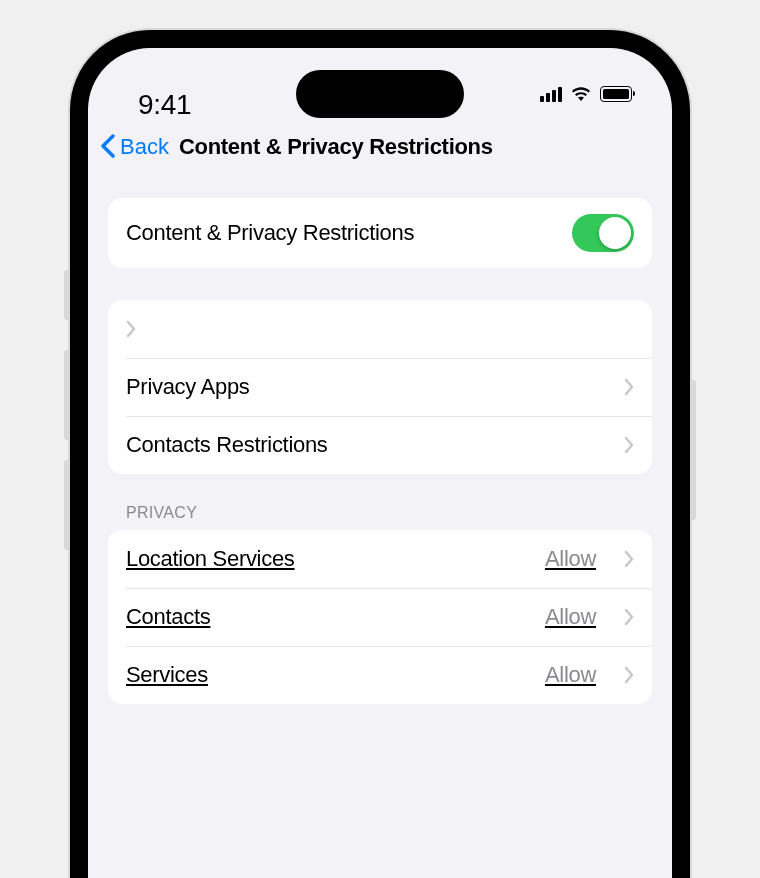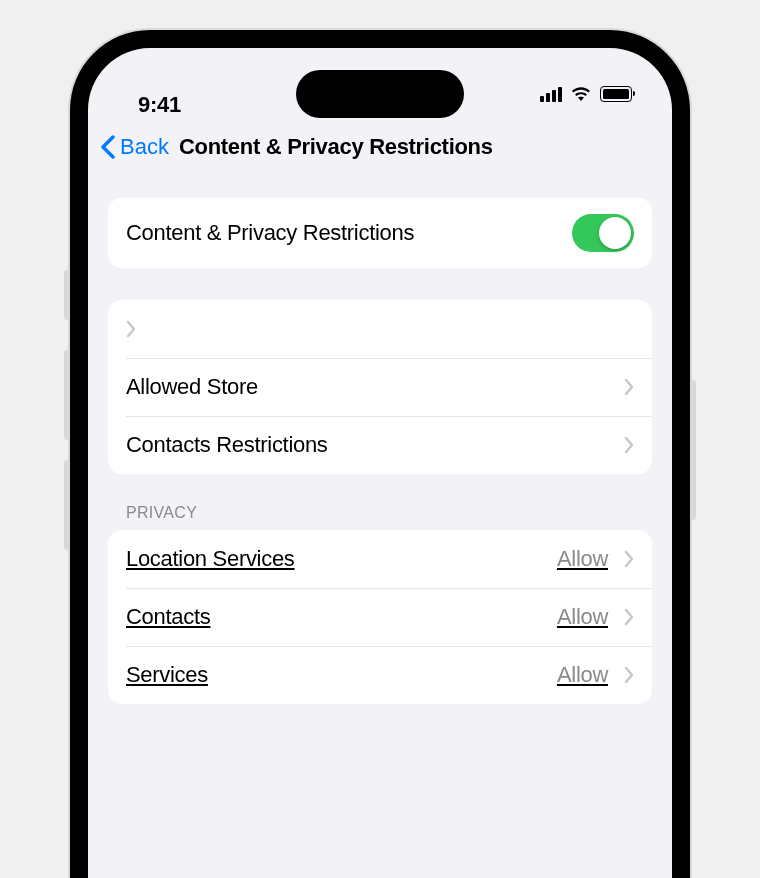--- a/index.html
+++ b/index.html
@@ -52,22 +52,22 @@
       z-index: 10;
     }
     .status-bar {
       height: 70px;
       display: flex;
       justify-content: space-between;
       align-items: center;
       padding: 22px 40px 0 50px;
     }
     .status-time {
-      font-size: 22px;
-      font-weight: 700;
+      font-size: 28px;
+      font-weight: 400;
       letter-spacing: -0.3px;
       margin-top: 21px;
     }
     .status-icons {
       display: flex;
       align-items: center;
       gap: 8px;
     }
     .cellular-icon {
       display: flex;
@@ -111,21 +111,21 @@
     }
     .nav-bar {
       height: 58px;
       display: flex;
       align-items: center;
       padding: 0 12px;
       position: relative;
     }
     .back-button {
       display: flex;
-      align-items: center;
+      align-items: flex-start;
       gap: 4px;
       color: #007aff;
       font-size: 22px;
     }
     .back-button svg {
       width: 16px;
       height: 24px;
     }
     .nav-title {
       font-size: 22px;
@@ -169,21 +169,21 @@
       background: #e5e5ea;
     }
     .row-label {
       font-size: 22px;
       color: #000;
       letter-spacing: -0.3px;
     }
     .row-trailing {
       display: flex;
       align-items: center;
-      gap: 16px;
+      gap: 28px;
     }
     .row-value {
       font-size: 22px;
       color: #8a8a8e;
       letter-spacing: -0.3px;
     }
     .chevron svg {
       width: 10px;
       height: 18px;
       display: block;
@@ -263,21 +263,21 @@
         <div class="settings-row">
           <div class="row-trailing">
             <div class="chevron">
               <svg viewBox="0 0 10 18">
                   <path d="M2 2 L8 9 L2 16" stroke="#c7c7cc" stroke-width="2.5" fill="none" stroke-linecap="round" stroke-linejoin="round"></path>
                 </svg>
             </div>
           </div>
         </div>
         <div class="settings-row">
-          <div class="row-label">Allowed Store</div>
+          <div class="row-label">Privacy Apps</div>
           <div class="row-trailing">
             <div class="chevron">
               <svg viewBox="0 0 10 18">
                   <path d="M2 2 L8 9 L2 16" stroke="#c7c7cc" stroke-width="2.5" fill="none" stroke-linecap="round" stroke-linejoin="round"></path>
                 </svg>
             </div>
           </div>
         </div>
         <div class="settings-row">
           <div class="row-label">Contacts Restrictions</div>

